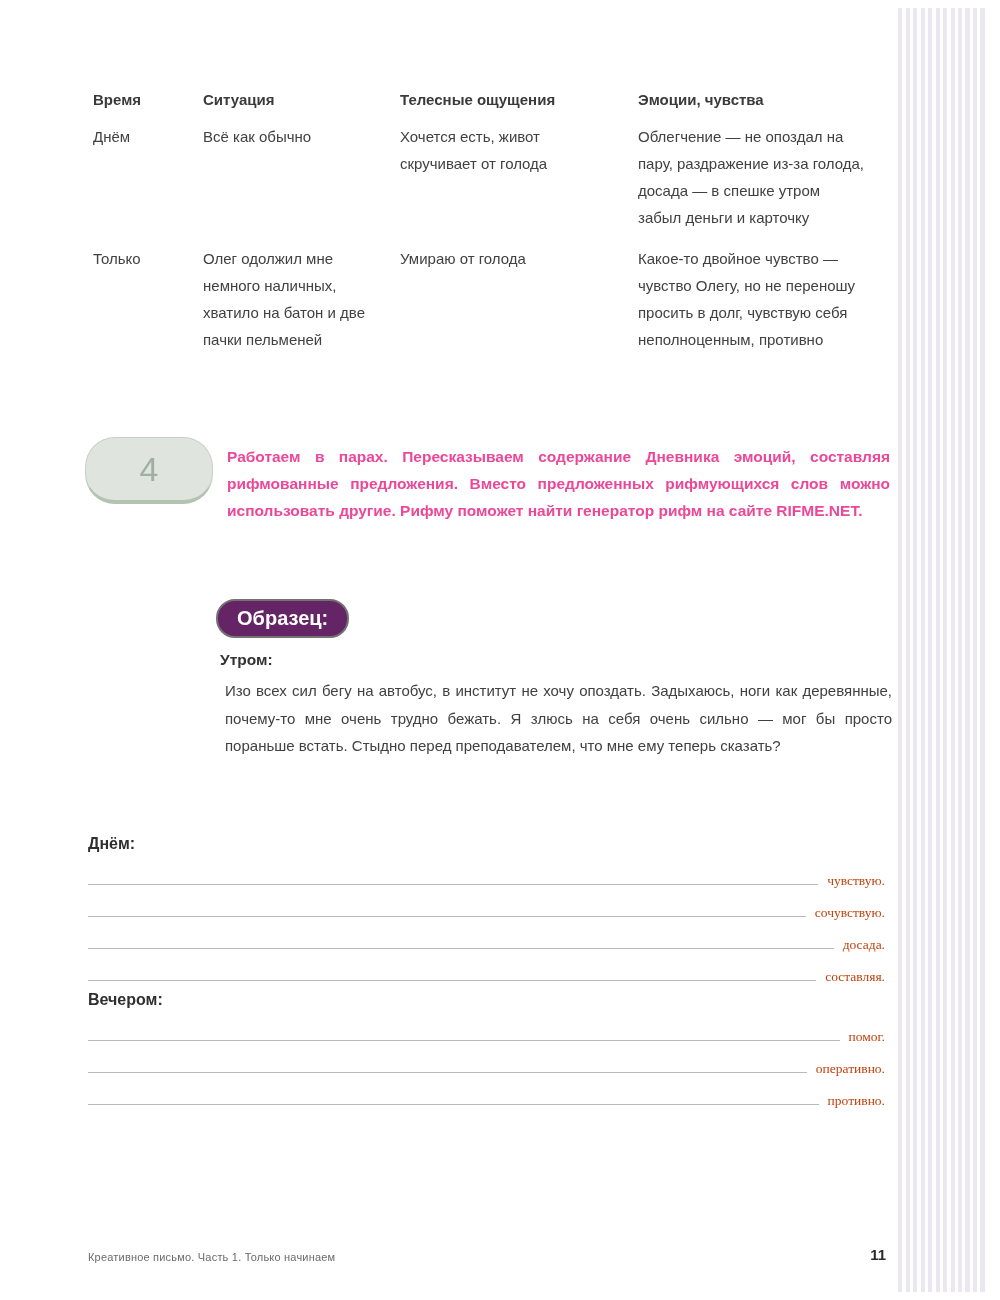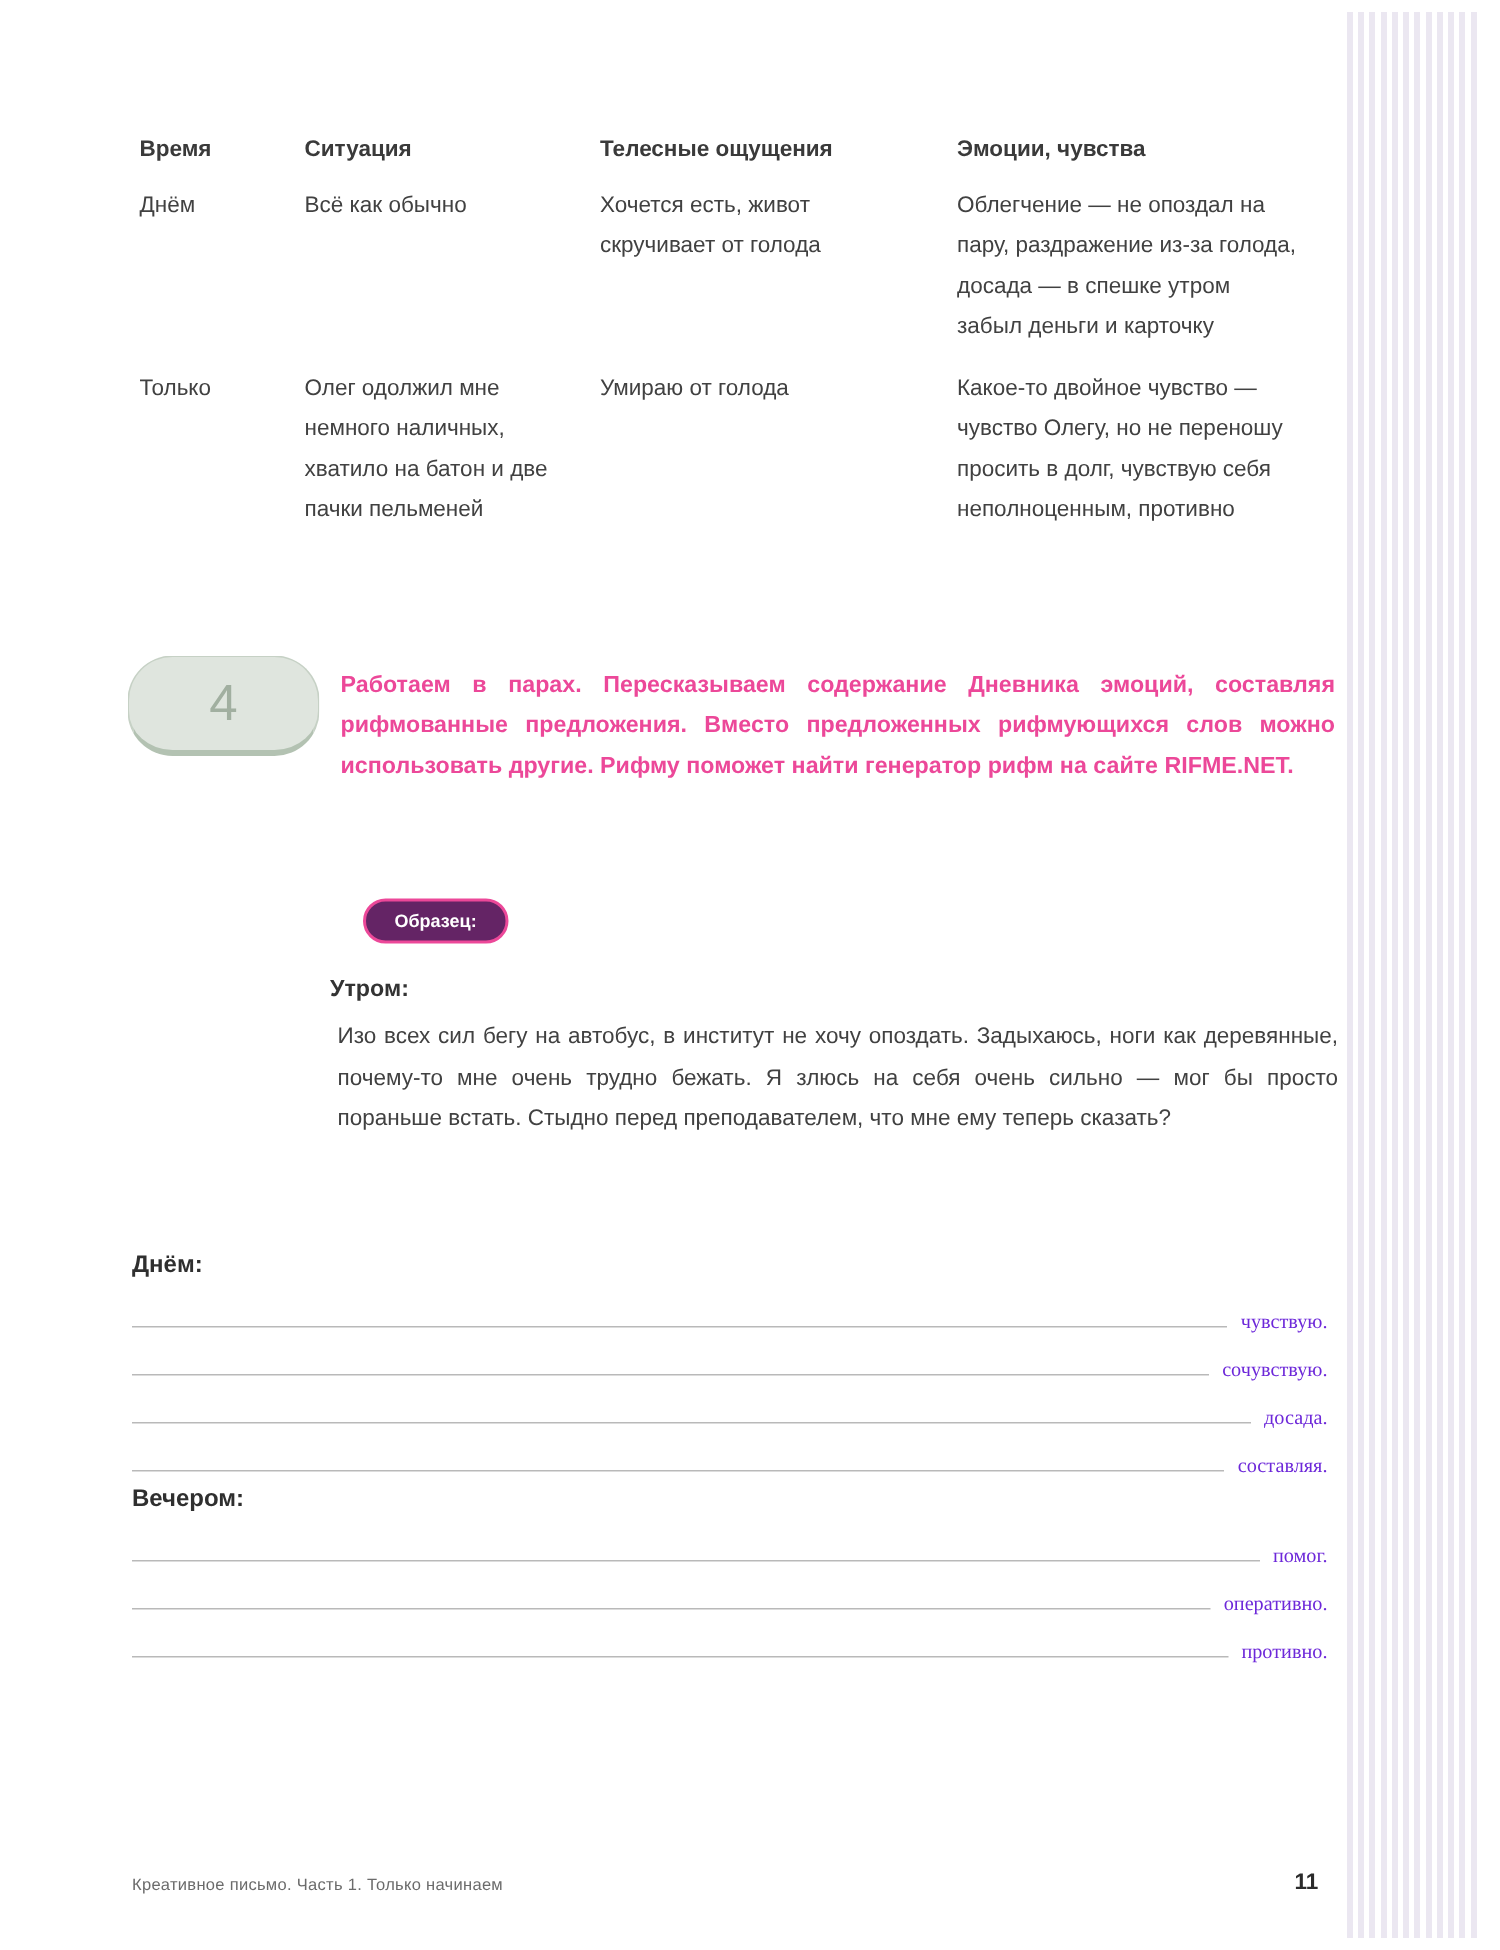--- a/index.html
+++ b/index.html
@@ -52,25 +52,25 @@
   }
   .task-text{
     margin-left:14px;margin-top:6px;
     width:665px;
     font-weight:bold;font-size:15.5px;line-height:27px;
     text-align:justify;color:#ec4899;
   }
 
   
   .sample-badge{
-    position:absolute;left:242px;top:599px;
+    position:absolute;left:216px;top:599px;
     background:#642465;
-    border:2px solid #ec4899;
+    border:2px solid #737373;
     color:#ffffff;
-    font-weight:bold;font-size:12px;
+    font-weight:bold;font-size:20px;
     padding:6px 19px;
     border-radius:19px;
   }
   .sample-heading{
     position:absolute;left:220px;top:651px;
     font-weight:bold;font-size:15.5px;color:#333333;
   }
   .sample-text{
     position:absolute;left:225px;top:677px;width:667px;
     font-size:15px;line-height:27.5px;
@@ -79,32 +79,32 @@
 
   
   .write-section{position:absolute;left:88px;width:797px;}
   #write-section-0{top:835px;}
   #write-section-1{top:991px;}
   .write-heading{font-weight:bold;font-size:16px;color:#2f2f2f;margin-bottom:5px;}
   .write-row{display:flex;align-items:flex-end;height:32px;}
   .rule{flex:1;border-bottom:1px solid #b9b9b9;margin:0 9px 5px 0;}
   .ending{
     font-family:"Liberation Serif", serif;
-    font-size:13.5px;color:#6d28d9;line-height:18px;
+    font-size:13.5px;color:#c2410c;line-height:18px;
     flex:0 0 auto;
   }
 
   
   .footer-left{
     position:absolute;left:88px;top:1251px;
     font-size:11px;color:#6b6b6b;letter-spacing:.2px;
   }
   .page-number{
     position:absolute;left:856px;top:1246px;width:30px;
-    font-weight:bold;font-size:15px;color:#2b2b2b;text-align:center;
+    font-weight:bold;font-size:15px;color:#2b2b2b;text-align:right;
   }
 </style>
 </head>
 <body>
 
 <div class="stripe-band"></div>
 
 <div class="diary-table" id="diary-table">
     <div class="trow thead">
       <div class="th">Время</div>

